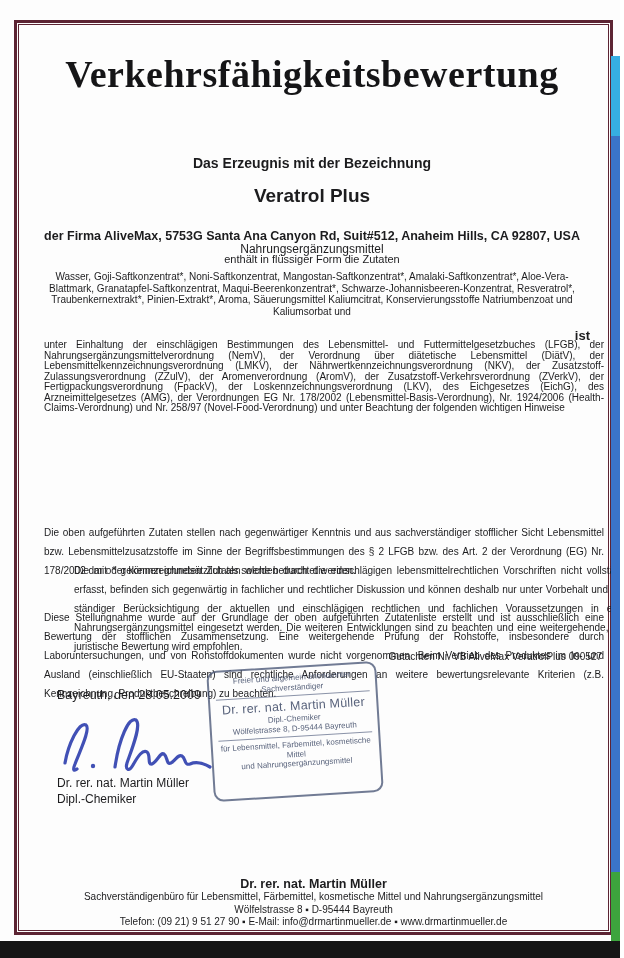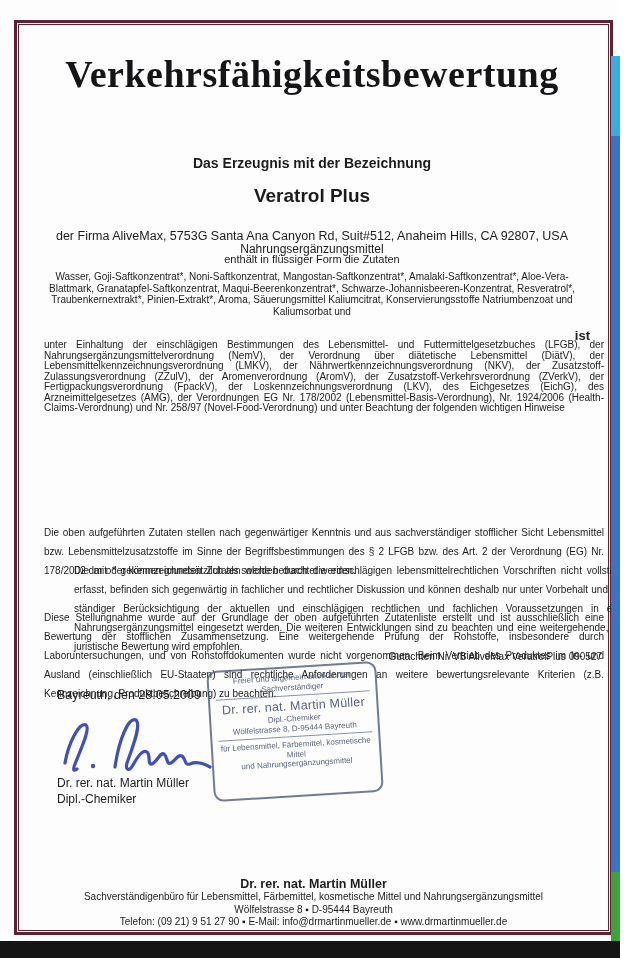--- a/index.html
+++ b/index.html
@@ -21,21 +21,21 @@
   .abs { position:absolute; }
   .ctr { left:34px; width:556px; text-align:center; }
   .doc-title {
     top:52px; left:20px; width:584px; text-align:center;
     font-family:"Liberation Serif", serif; font-weight:bold;
     font-size:38px; letter-spacing:0.5px; color:#151517;
   }
   .intro-label  { top:155px; font-size:14px; font-weight:bold; }
   .product-name { top:185px; font-size:19px; font-weight:bold; }
   .product-cat  { top:207px; font-size:12px;margin-top:35px; }
-  .company-line { top:229px; font-size:12.5px; }
+  .company-line { top:229px; font-size:12.5px;font-weight:bold; }
   .form-label   { top:253px; font-size:11px; }
   .ingredients  { top:271px; left:44px; width:536px; text-align:center;
                   font-size:10px; line-height:11.6px; }
   .ist-label    { top:328px; font-size:13px; font-weight:bold;text-align:right; }
   .legal-par    { top:340px; left:44px; width:560px; text-align:justify;
                   font-size:10px; line-height:10.5px; }
   .expert-label { top:431px; font-size:14px; font-weight:bold; }
   .verdict      { top:462px; font-size:14px; font-weight:bold; line-height:16.5px; }
   .note         { left:44px; width:560px; text-align:justify; font-size:10px; line-height:19px; }
   .note-a { top:523px; }

